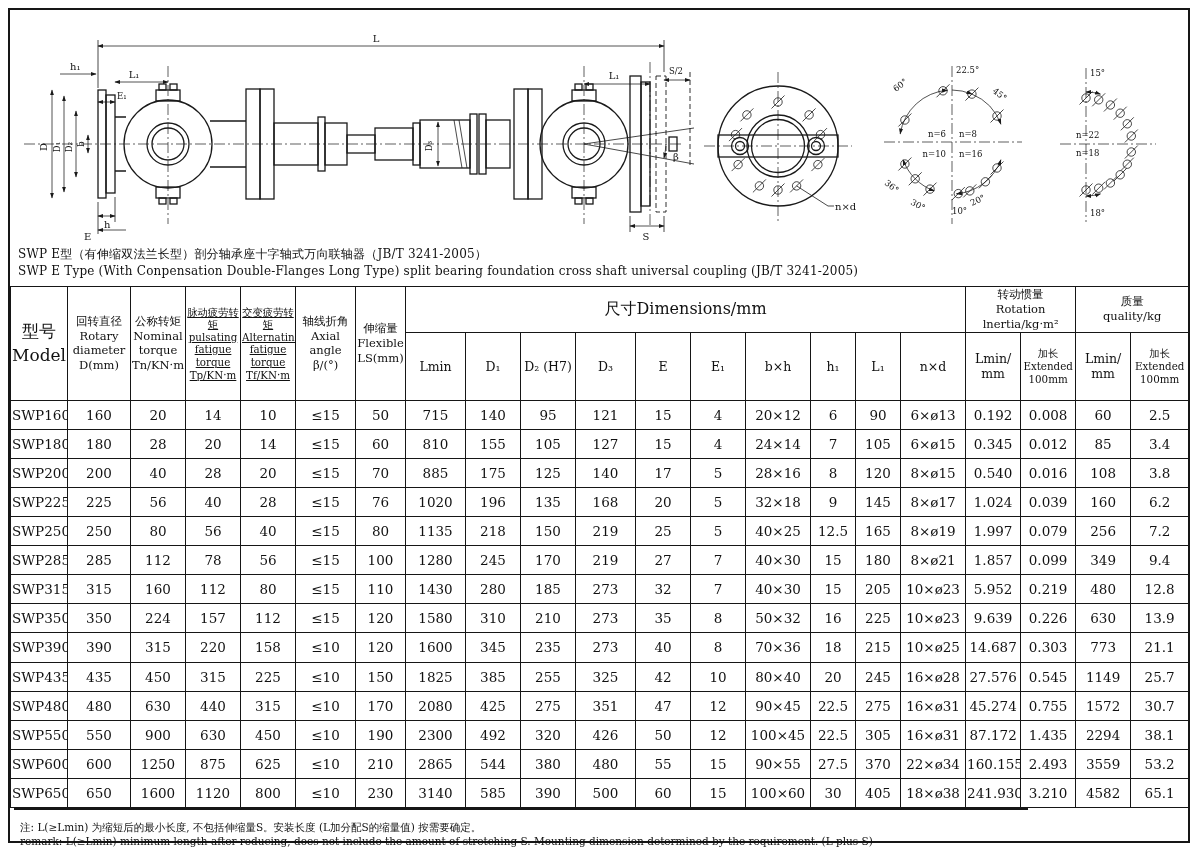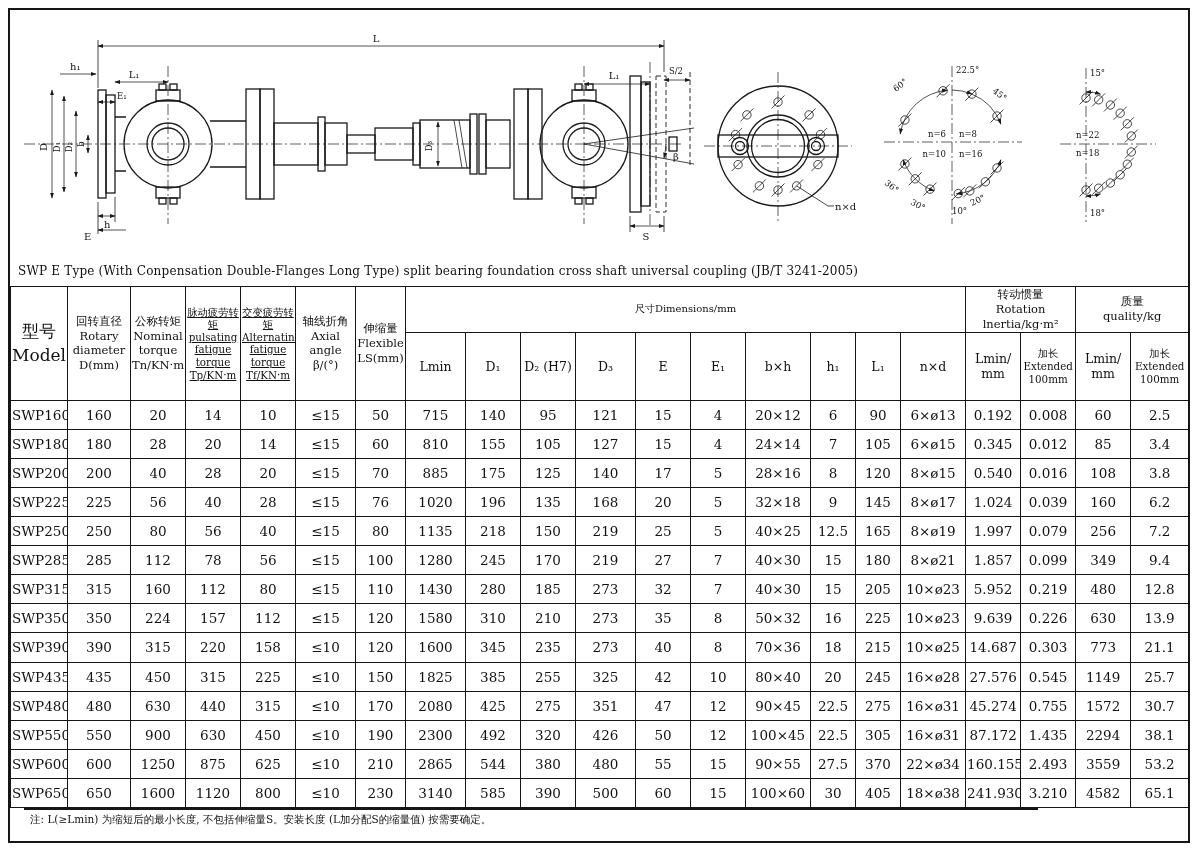--- a/index.html
+++ b/index.html
@@ -17,41 +17,41 @@
   svg .ln{stroke:#1a1a1a;fill:none;stroke-width:1.3;}
   svg .thin{stroke:#1a1a1a;fill:none;stroke-width:0.8;}
   svg .cl{stroke:#1a1a1a;fill:none;stroke-width:0.7;stroke-dasharray:11 3 2 3;}
   svg .ph{stroke:#1a1a1a;fill:none;stroke-width:0.9;stroke-dasharray:5 3;}
   svg .dim{stroke:#1a1a1a;fill:none;stroke-width:0.75;}
   svg text{font-family:"DejaVu Serif","Liberation Serif",serif;font-size:10px;fill:#111;}
   svg text.sm{font-size:8.5px;}
   
   .title-line{position:absolute;left:8px;font-size:12px;white-space:nowrap;letter-spacing:0.2px;}
   .remark{
-    position:absolute;left:14px;top:798px;width:1014px;height:33px;
-    border-top:2px solid #161616;box-sizing:border-box;padding:2px 6px;
+    position:absolute;left:4px;top:798px;width:1014px;height:33px;
+    border-top:2px solid #161616;box-sizing:border-box;padding:10px 6px;
   }
   .remark div{font-size:10.5px;line-height:14px;white-space:nowrap;}
   
   table.spec{
     position:absolute;left:0;top:276px;width:1178px;height:522px;
     border-collapse:collapse;table-layout:fixed;
   }
   table.spec th,table.spec td{
     border:1.5px solid #161616;text-align:center;vertical-align:middle;
     padding:0 1px;overflow:hidden;
   }
   table.spec th{font-weight:normal;white-space:pre-line;}
   table.spec td{font-size:13.5px;white-space:nowrap;}
   .h-band{height:26px;}
   .h-sub{height:68px;}
   .th-model{font-size:17px;line-height:1.45;}
   .th-std{font-size:11.5px;line-height:1.28;}
   .th-small{font-size:10.3px;line-height:1.22;text-decoration:underline;}
-  .th-dims{font-size:10px;margin-top:36px;}
+  .th-dims{font-size:16px;margin-top:36px;}
   .th-wide{font-size:11.5px;line-height:1.3;}
   .th-sub2{font-size:12.5px;line-height:1.25;}
   .th-ext{font-size:10.3px;line-height:1.25;margin-left:16px;}
 </style>
 </head>
 <body>
 
 <div class="sheet">
 
   <svg style="left:8px;top:6px;" width="680" height="230" viewBox="0 0 680 230">
@@ -256,20 +256,21 @@
       <use href="#hole" x="84.2" y="116.8"></use>
       <use href="#hole" x="91.3" y="106.2"></use>
       <use href="#hole" x="95.3" y="94"></use>
     </g>
     <text x="54" y="18" class="sm">15°</text>
     <text x="40" y="80" class="sm">n=22</text>
     <text x="40" y="98" class="sm">n=18</text>
     <text x="54" y="158" class="sm">18°</text>
   </svg>
 
+  <div class="title-line" style="top:236px;">SWP E型（有伸缩双法兰长型）剖分轴承座十字轴式万向联轴器（JB/T 3241-2005）</div>
   <div class="title-line" style="top:254px;">SWP E Type (With Conpensation Double-Flanges Long Type) split bearing foundation cross shaft universal coupling  (JB/T 3241-2005)</div>
 
   <table class="spec">
     <colgroup>
       <col style="width:57px">
         <col style="width:63px">
         <col style="width:55px">
         <col style="width:55px">
       <col style="width:55px">
         <col style="width:60px">
@@ -667,15 +668,16 @@
           <td>241.930</td>
           <td>3.210</td>
           <td>4582</td>
           <td>65.1</td>
         </tr>
       </tbody>
   </table>
 
   <div class="remark">
     <div>注: L(≥Lmin) 为缩短后的最小长度, 不包括伸缩量S。安装长度 (L加分配S的缩量值) 按需要确定。</div>
+    <div>remark: L(≥Lmin)  minimum length after reducing, does not include the amount of stretching S. Mounting dimension determined by the requirement. (L plus S)</div>
   </div>
 
 </div>
 
 </body></html>

